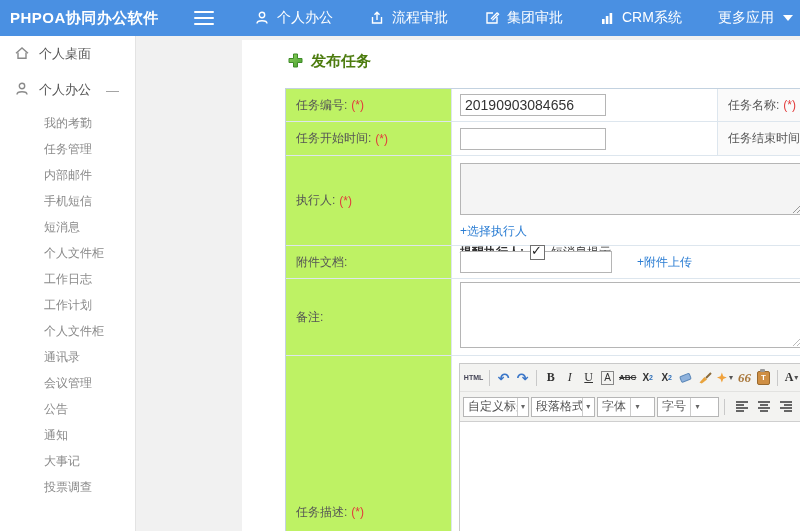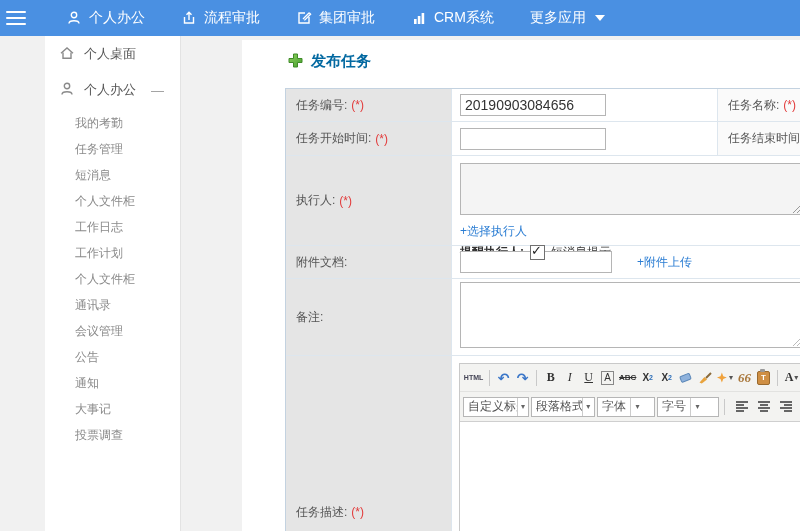--- a/index.html
+++ b/index.html
@@ -9,35 +9,35 @@
   .topbar{position:absolute;top:0;left:0;width:800px;height:36px;background:#4a90e2;
     display:flex;align-items:center;color:#fff;z-index:5;}
   .logo{flex:0 0 178px;padding-left:10px;font-size:15px;font-weight:bold;letter-spacing:.5px;white-space:nowrap;}
   .burger{width:20px;height:14px;display:flex;flex-direction:column;justify-content:space-between;cursor:pointer;margin-left:6px;}
   .burger i{display:block;height:2px;background:#fff;border-radius:1px;}
   .nav{display:flex;align-items:center;gap:36px;margin-left:40px;font-size:14px;}
   .nav-item{display:flex;align-items:center;gap:7px;cursor:pointer;white-space:nowrap;}
   .nav-item svg{display:block;}
   .caret-down{width:0;height:0;border-left:5px solid transparent;border-right:5px solid transparent;border-top:6px solid #fff;margin-left:2px;}
   
-  .sidebar{position:absolute;top:36px;left:0;width:135px;bottom:0;background:#fff;border-right:1px solid #e3e3e3;z-index:4;margin-left:45px;}
+  .sidebar{position:absolute;top:36px;left:0;width:135px;bottom:0;background:#fff;border-right:1px solid #e3e3e3;z-index:4;}
   .side-row{display:flex;align-items:center;gap:9px;padding-left:14px;color:#555;font-size:13px;height:36px;cursor:pointer;}
   .side-row .toggle{margin-left:auto;margin-right:16px;color:#999;font-size:13px;}
   .side-items{margin-top:2px;}
-  .side-item{height:26px;line-height:26px;padding-left:30px;font-size:12px;color:#8a8a8a;cursor:pointer;display:flex;align-items:flex-end;}
+  .side-item{height:26px;line-height:26px;padding-left:44px;font-size:12px;color:#8a8a8a;cursor:pointer;display:flex;align-items:flex-end;}
   .side-item .toggle{margin-left:26px;color:#999;font-size:13px;}
   
   .content{position:absolute;left:242px;top:40px;width:558px;bottom:0;background:#fff;overflow:hidden;}
   .page-title{position:absolute;left:46px;top:12px;display:flex;align-items:center;gap:8px;}
-  .page-title span{font-size:15px;font-weight:bold;color:#0369a1;}
+  .page-title span{font-size:15px;font-weight:bold;color:#4d7c0f;}
   
   .ftable{position:absolute;left:43px;top:48px;width:720px;border:1px solid #c3d2e0;background:#fff;}
   .frow{display:flex;border-bottom:1px solid #dde6ee;box-sizing:border-box;}
   .frow:last-child{border-bottom:none;}
-  .lcell{flex:0 0 166px;background:#e5e5e5;border-right:1px solid #dde6ee;display:flex;align-items:center;
+  .lcell{flex:0 0 166px;background:#bef264;border-right:1px solid #dde6ee;display:flex;align-items:center;
     padding-left:10px;font-size:12px;color:#555;gap:4px;box-sizing:border-box;}
   .fcell{display:flex;align-items:center;padding-left:8px;box-sizing:border-box;}
   .f1{flex:0 0 266px;border-right:1px solid #dde6ee;}
   .l2cell{flex:0 0 170px;background:#fafafa;border-right:1px solid #dde6ee;display:flex;align-items:center;
     padding-left:10px;font-size:12px;color:#555;gap:4px;box-sizing:border-box;white-space:nowrap;}
   .fgrow{flex:1;}
   .req{color:#e23c3c;font-size:12px;}
   .inp{height:20px;border:1px solid #b5b5b5;font-size:14px;padding:0 4px;color:#333;background:#fff;box-sizing:content-box;outline:none;}
   .link{color:#2b7dd3;font-size:12px;text-decoration:none;cursor:pointer;white-space:nowrap;}
   .ta{border:1px solid #b5b5b5;background:#fff;resize:none;outline:none;font-size:12px;}
@@ -76,20 +76,21 @@
   .dd .arr{width:13px;align-self:stretch;border-left:1px solid #ccc;display:flex;align-items:center;justify-content:center;font-size:8px;color:#666;}
   .edit-area{flex:1;background:#fff;}
   .alignbtns{display:flex;gap:5px;margin-left:4px;}
 </style>
 </head>
 <body>
 
 <div id="screen">
 
   <div class="topbar">
+    <div class="logo">PHPOA协同办公软件</div>
     <div class="burger">
         <i></i>
         <i></i>
         <i></i>
       </div>
     <div class="nav">
       <div class="nav-item">
         <span>
           <svg width="16" height="16" viewBox="0 0 16 16">
               <circle cx="8" cy="5" r="2.7" fill="none" stroke="#fff" stroke-width="1.4"></circle>
@@ -152,20 +153,26 @@
       </span>
       <span>个人办公</span>
       <span class="toggle">—</span>
     </div>
     <div class="side-items">
       <div class="side-item">
           <span>我的考勤</span>
         </div>
       <div class="side-item">
           <span>任务管理</span>
+        </div>
+      <div class="side-item">
+          <span>内部邮件</span>
+        </div>
+      <div class="side-item">
+          <span>手机短信</span>
         </div>
       <div class="side-item">
           <span>短消息</span>
         </div>
       <div class="side-item">
           <span>个人文件柜</span>
         </div>
       <div class="side-item">
           <span>工作日志</span>
         </div>

